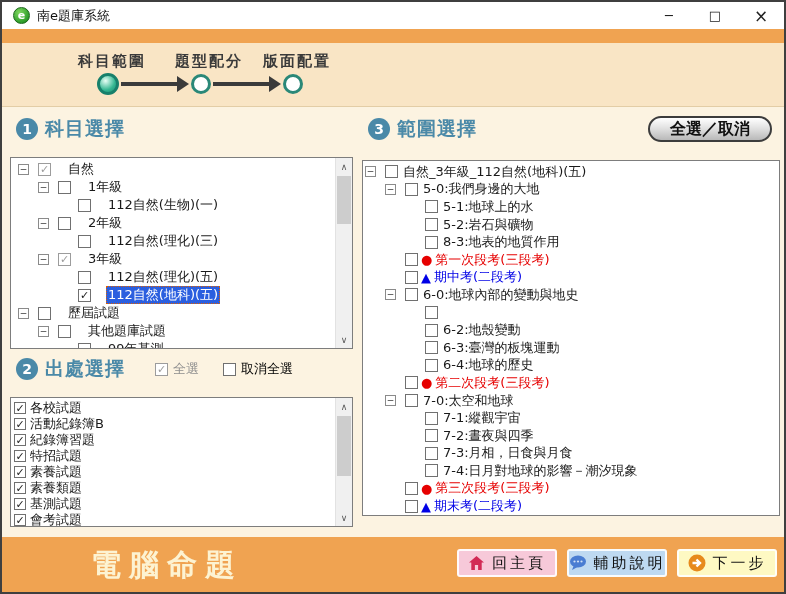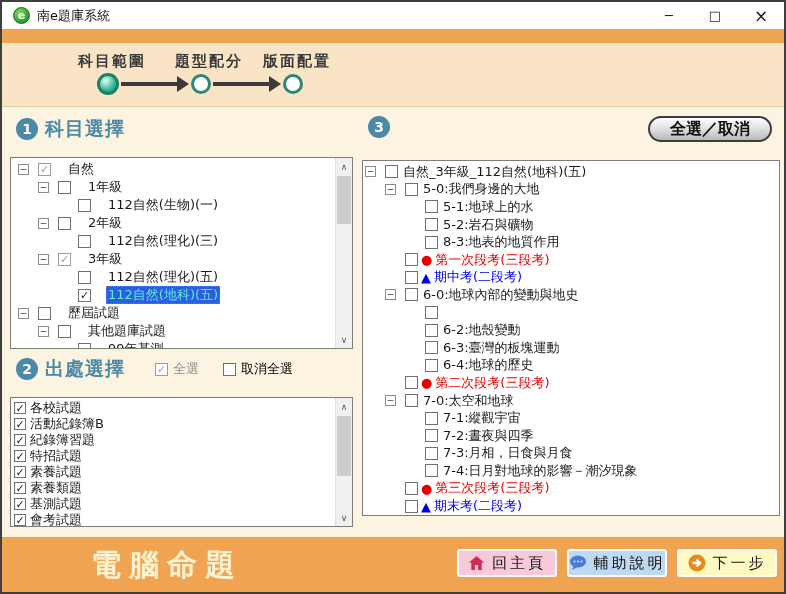--- a/index.html
+++ b/index.html
@@ -69,21 +69,21 @@
   .expspacer{ width:11px; flex:none; margin-right:9px; }
   .cb{ width:13px; height:13px; border:1px solid #707070; background:#fff; flex:none;
        display:inline-flex; align-items:center; justify-content:center; font-size:11px;
        line-height:1; font-weight:bold; }
   .tree-left .cb{ margin-right:15px; }
   .tree-right .cb{ margin-right:3px; }
   .cb.checked{ color:#1a1a1a; }
   .cb.gray-checked{ color:#9c9c9c; border-color:#9c9c9c; }
   .mk{ margin-right:1px; font-size:13px; }
   .tlabel{ padding:0 2px; }
-  .tlabel.sel{ background:#2b5fdf; color:#5eead4; outline:1px dotted #e06000; outline-offset:-1px; }
+  .tlabel.sel{ background:#2b5fdf; color:#ffffff; outline:1px dotted #e06000; outline-offset:-1px; }
   .red{ color:#e60000; } .blue{ color:#0000e6; }
 
   
   .clrow{ display:flex; align-items:center; height:16px; font-size:13px; color:#1a1a1a;
           padding-left:3px; white-space:nowrap; }
   .clrow .cb{ margin-right:4px; width:12px; height:12px; }
 
   
   .hcbgroup{ display:flex; align-items:center; font-size:13px; }
   .hcbgroup .cb{ margin-right:5px; }
@@ -260,20 +260,21 @@
       </div>
     <div class="sbar">
       <div class="sbtn up">∧</div>
       <div class="sthumb" style="top:18px; height:60px;"></div>
       <div class="sbtn down">∨</div>
     </div>
   </div>
 
   <div class="phdr" style="left:366px; top:114px;">
     <div class="numcircle">3</div>
+    <div class="ptitle">範圍選擇</div>
   </div>
   <div class="pillbtn">全選／取消</div>
 
   <div class="box" id="range-tree-box">
     <div class="treepane tree-right noscroll">
         <div class="trow" style="padding-left: 2px;">
           <span class="exp">−</span>
           <span class="cb unchecked"></span>
           <span class="tlabel ">自然_3年級_112自然(地科)(五)</span>
         </div>

